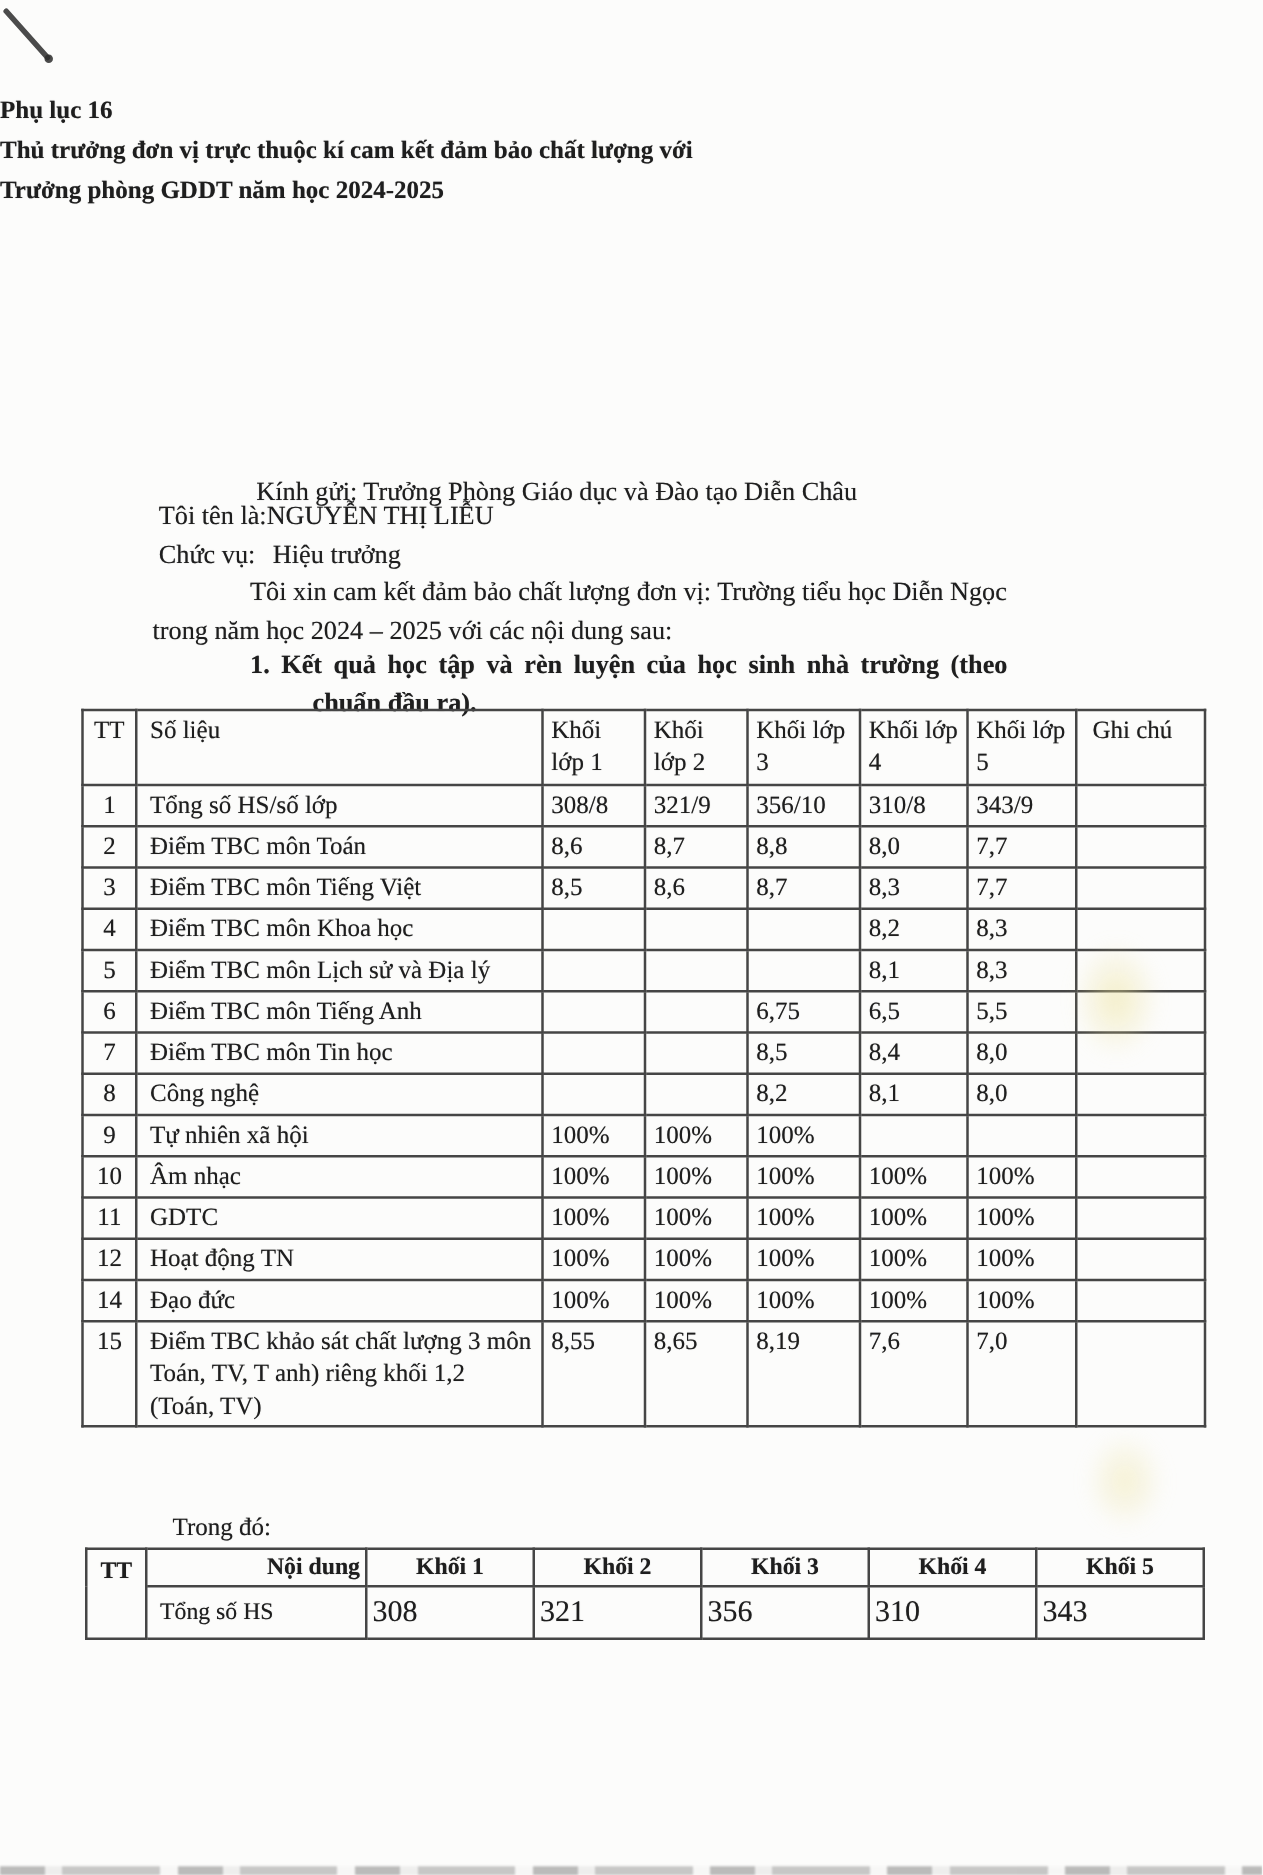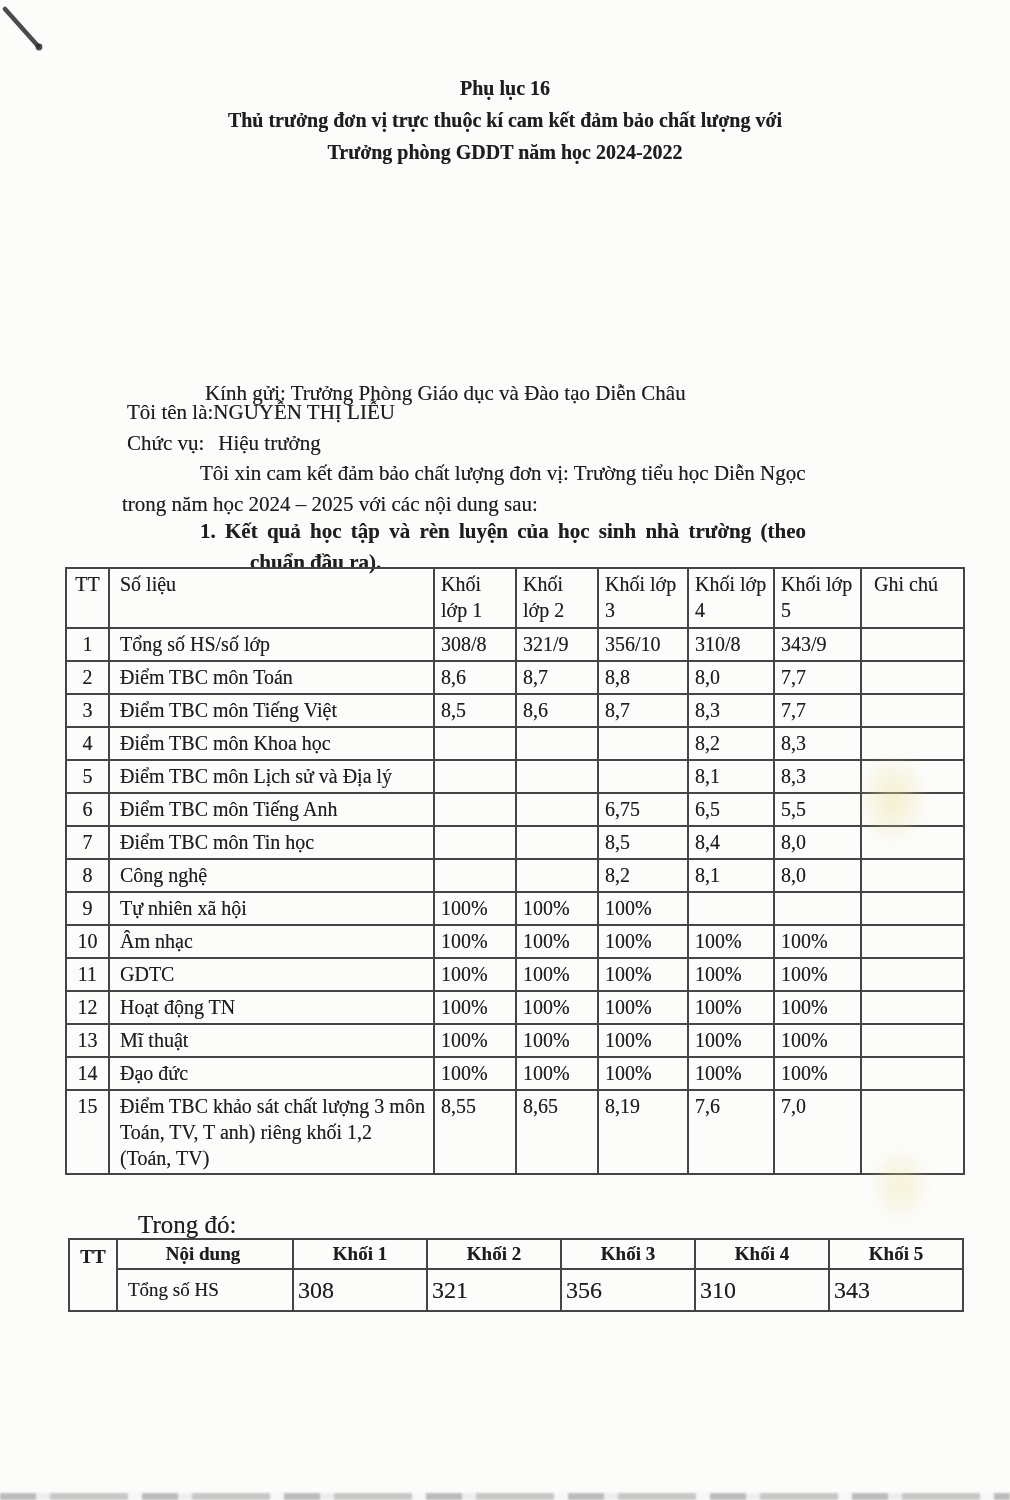--- a/index.html
+++ b/index.html
@@ -7,40 +7,40 @@
     position: relative;
     width: 1010px;
     height: 1500px;
     background: #fcfcfb;
     font-family: "Liberation Serif", "DejaVu Serif", serif;
     color: #1e1e1e;
     overflow: hidden;
     text-shadow: 0 0 0.6px rgba(30,30,30,.55);
   }
   .abs { position: absolute; }
-  .center { left: 0; right: 0; text-align: center; }
+  .center { left: 0; right: 0; text-align: left; }
 
   
   .appendix { top: 72px; font-weight: bold; font-size: 20px; line-height: 32px; }
   .national { top: 220px; font-weight: bold; font-size: 22px; line-height: 32px; }
   .motto-underline { display: inline-block; border-bottom: 2px solid #262626; padding: 0 8px 3px 8px; }
   .doc-title { top: 308px; font-weight: bold; font-size: 23px; letter-spacing: 1px; }
 
   
   .bodyline { font-size: 21px; white-space: nowrap; }
   .salutation { left: 205px; top: 381px; }
   .name-line { left: 127px; top: 400px; }
   .name-line .val { margin-left: 0; }
   .pos-line { left: 127px; top: 431px; }
   .pos-line .val { margin-left: 14px; }
   .commit1 { left: 200px; top: 461px; }
   .commit2 { left: 122px; top: 492px; }
   .sec1a { left: 200px; top: 519px; font-weight: bold; word-spacing: 4px; text-align: right; }
   .sec1b { left: 250px; top: 550px; font-weight: bold; }
-  .trongdo { left: 138px; top: 1211px; font-size: 25px; }
+  .trongdo { left: 138px; top: 1211px; font-size: 20px; }
 
   
   table { border-collapse: collapse; }
   .t1 { position: absolute; left: 65px; top: 567px; width: 898px; font-size: 20px; table-layout: fixed; }
   .t1 th, .t1 td {
     border: 2px solid #454545;
     vertical-align: top;
     padding: 2px 6px;
     line-height: 26px;
     font-weight: normal;
@@ -50,21 +50,21 @@
   .t1 thead tr { height: 60px; }
   .t1 tbody tr { height: 33px; }
   .t1 th:first-child, .t1 td:first-child { text-align: center; padding: 2px 2px; }
   .t1 th:nth-child(2), .t1 td:nth-child(2) { padding-left: 10px; }
   .t1 th:last-child { padding-left: 12px; }
 
   
   .t2 { position: absolute; left: 68px; top: 1238px; width: 894px; font-size: 19px; table-layout: fixed; }
   .t2 th, .t2 td { border: 2px solid #454545; padding: 1px 4px; line-height: 26px; }
   .t2 thead th { font-weight: bold; text-align: center; }
-  .t2 th.col-noidung { text-align: center; padding-left: 0; }
+  .t2 th.col-noidung { text-align: right; padding-left: 0; }
   .t2 td.row-label { text-align: left; padding-left: 10px; font-size: 19px; }
   .t2 td.num { text-align: left; font-size: 24px; height: 38px; }
   .t2 th.tt-span { vertical-align: top; padding-top: 4px; }
 
   
   .pen-mark { left: 0; top: 0; }
   .scan-band {
     left: 0; right: 0; bottom: 0; height: 7px;
     background: repeating-linear-gradient(90deg,
       rgba(70,70,70,.65) 0 36px, rgba(170,170,170,.30) 36px 50px,
@@ -88,21 +88,21 @@
 <div class="page">
 
   <svg class="abs pen-mark" width="60" height="62">
     <line x1="5" y1="9" x2="38" y2="46" stroke="#2d2d2d" stroke-width="4.5" stroke-linecap="round" opacity="0.85"></line>
     <circle cx="39" cy="47" r="3.4" fill="#2d2d2d" opacity="0.85"></circle>
   </svg>
 
   <div class="abs center appendix">
     <div>Phụ lục 16</div>
     <div>Thủ trưởng đơn vị trực thuộc kí cam kết đảm bảo chất lượng với</div>
-    <div>Trưởng phòng GDDT năm học 2024-2022</div>
+    <div>Trưởng phòng GDDT năm học 2024-2025</div>
   </div>
 
 
 
   <div class="abs bodyline salutation">Kính gửi: Trưởng Phòng Giáo dục và Đào tạo Diễn Châu</div>
 
   <div class="abs bodyline name-line">
     <span>Tôi tên là:</span><span class="val">NGUYỄN THỊ LIỄU</span>
   </div>
 
@@ -246,30 +246,20 @@
           <td>100%</td>
           <td>100%</td>
           <td>100%</td>
           <td>100%</td>
           <td>100%</td>
           <td></td>
         </tr>
         <tr>
           <td>12</td>
           <td>Hoạt động TN</td>
-          <td>100%</td>
-          <td>100%</td>
-          <td>100%</td>
-          <td>100%</td>
-          <td>100%</td>
-          <td></td>
-        </tr>
-        <tr>
-          <td>13</td>
-          <td>Mĩ thuật</td>
           <td>100%</td>
           <td>100%</td>
           <td>100%</td>
           <td>100%</td>
           <td>100%</td>
           <td></td>
         </tr>
         <tr>
           <td>14</td>
           <td>Đạo đức</td>

